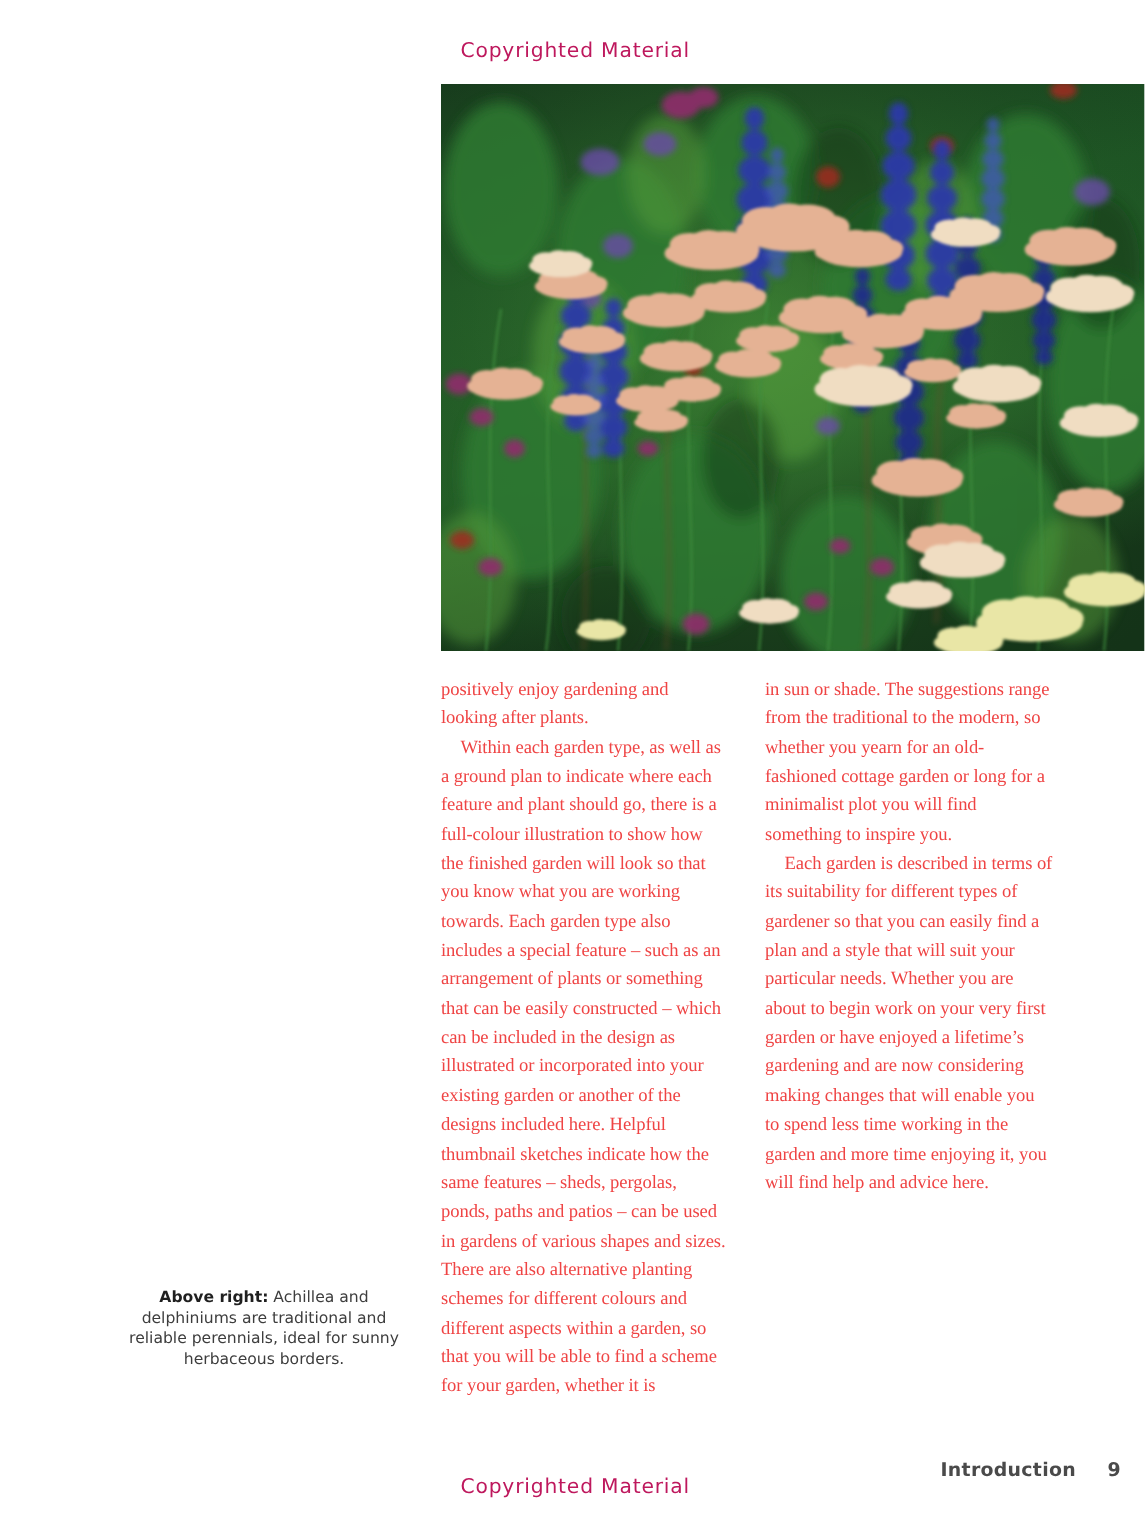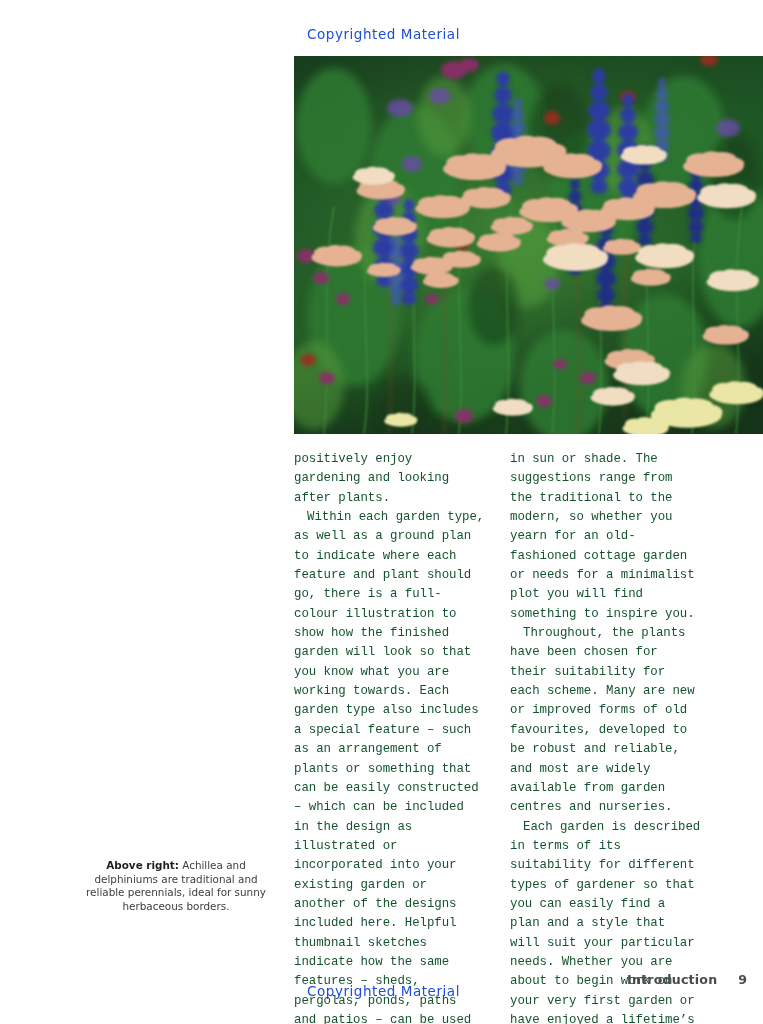--- a/index.html
+++ b/index.html
@@ -22,21 +22,21 @@
     inset: 0;
     background: #ffffff;
   }
 
   
   .copyright-mark {
     position: absolute;
     font-family: "DejaVu Sans", sans-serif;
     font-size: 13.5px;
     letter-spacing: 0.55px;
-    color: #1d4ed8;
+    color: #be185d;
     white-space: nowrap;
   }
   .copyright-top  { left: 307px; top: 26px; }
   .copyright-bottom { left: 307px; top: 983px; }
 
   
   .photo-frame {
     position: absolute;
     left: 294px;
     top: 56px;
@@ -62,24 +62,24 @@
   .col {
     position: absolute;
     top: 0;
     width: 192px;
   }
   .col-left  { left: 0px; }
   .col-right { left: 216px; }
 
   .col p {
     margin: 0;
-    font-family: Liberation Mono, monospace;
+    font-family: Liberation Serif, serif;
     font-size: 12.4px;
     line-height: 19.35px;
-    color: #14532d;
+    color: #ef4444;
     text-align: left;
     letter-spacing: -0.05px;
   }
   .col p.indent { text-indent: 13px; }
 
   
   .captions {
     position: absolute;
     left: 78px;
     top: 859px;
@@ -322,22 +322,21 @@
       <rect x="0" y="0" width="469" height="378" fill="none"></rect>
     </svg>
   </div>
 
   <div class="body-columns">
     <div class="col col-left">
       <p>positively enjoy gardening and looking after plants.</p>
       <p class="indent">Within each garden type, as well as a ground plan to indicate where each feature and plant should go, there is a full-colour illustration to show how the finished garden will look so that you know what you are working towards. Each garden type also includes a special feature – such as an arrangement of plants or something that can be easily constructed – which can be included in the design as illustrated or incorporated into your existing garden or another of the designs included here. Helpful thumbnail sketches indicate how the same features – sheds, pergolas, ponds, paths and patios – can be used in gardens of various shapes and sizes. There are also alternative planting schemes for different colours and different aspects within a garden, so that you will be able to find a scheme for your garden, whether it is</p>
     </div>
     <div class="col col-right">
-      <p>in sun or shade. The suggestions range from the traditional to the modern, so whether you yearn for an old-fashioned cottage garden or needs for a minimalist plot you will find something to inspire you.</p>
-      <p class="indent">Throughout, the plants have been chosen for their suitability for each scheme. Many are new or improved forms of old favourites, developed to be robust and reliable, and most are widely available from garden centres and nurseries.</p>
+      <p>in sun or shade. The suggestions range from the traditional to the modern, so whether you yearn for an old-fashioned cottage garden or long for a minimalist plot you will find something to inspire you.</p>
       <p class="indent">Each garden is described in terms of its suitability for different types of gardener so that you can easily find a plan and a style that will suit your particular needs. Whether you are about to begin work on your very first garden or have enjoyed a lifetime’s gardening and are now considering making changes that will enable you to spend less time working in the garden and more time enjoying it, you will find help and advice here.</p>
     </div>
   </div>
 
   <div class="captions">
     <p class="caption">
       <span class="lead">Above right:</span><span> Achillea and delphiniums are traditional and reliable perennials, ideal for sunny herbaceous borders.</span>
     </p>
   </div>
 

